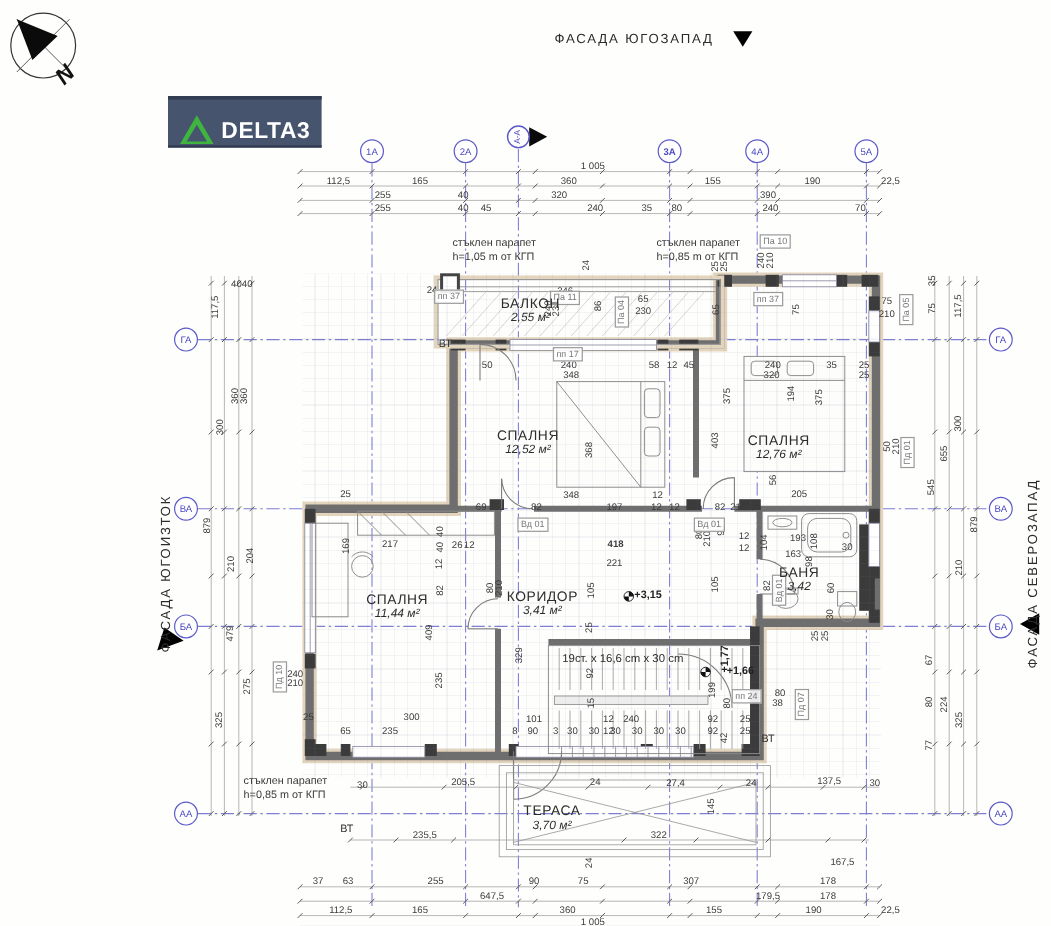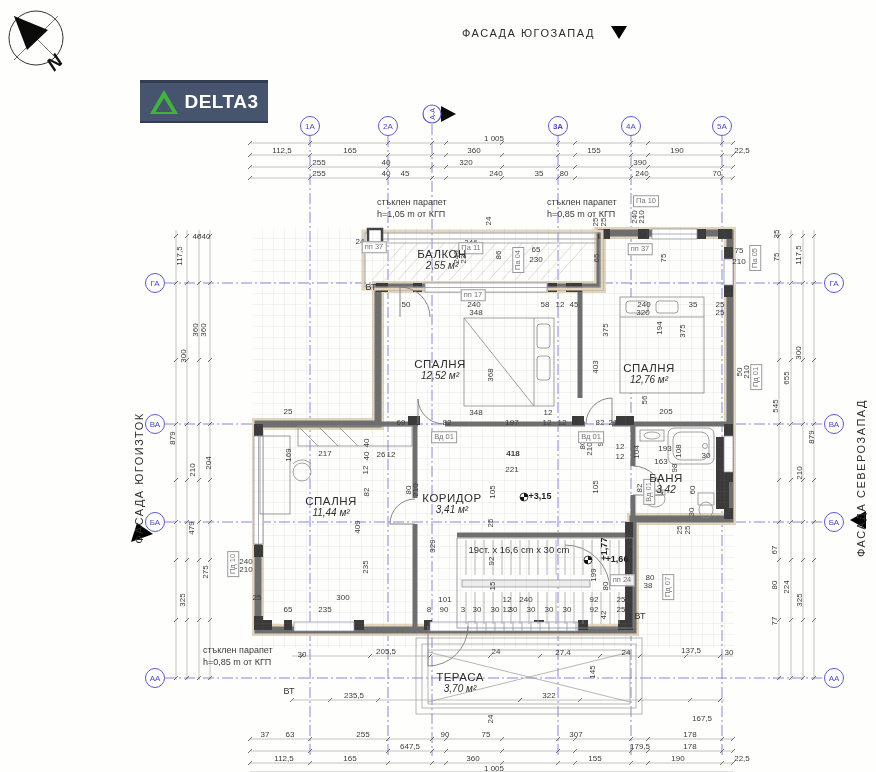--- a/index.html
+++ b/index.html
@@ -30,21 +30,21 @@
   .facade-h{position:absolute;display:flex;align-items:center;gap:16px;font-size:11px;
             letter-spacing:1.5px;color:#2c2c2c;}
   .facade-v{position:absolute;transform:translate(-50%,-50%) rotate(-90deg);font-size:11px;
             letter-spacing:1.5px;color:#2c2c2c;white-space:nowrap;}
   .tri-down{width:0;height:0;border-left:8px solid transparent;border-right:8px solid transparent;
             border-top:13px solid #000;}
   .watermark{position:absolute;left:127px;top:654px;font-size:31px;font-weight:bold;
              letter-spacing:2px;color:rgba(199,73,73,.55);white-space:nowrap;z-index:6;}
   .logo{position:absolute;left:140px;top:80px;width:128px;height:38px;background:#46546d;
         border-top:3px solid #333d51;border-bottom:2px solid #333d51;display:flex;
-        align-items:center;justify-content:center;gap:5px;z-index:5;}
+        align-items:flex-end;justify-content:center;gap:5px;z-index:5;}
   .logo .lt{color:#fff;font-size:19px;font-weight:bold;letter-spacing:.5px;
             font-family:"Liberation Sans",sans-serif;}
   .compassN{position:absolute;left:48px;top:52px;font-size:19px;font-weight:bold;font-style:italic;
             transform:rotate(-45deg);color:#111;}
   .section-label{position:absolute;transform:translate(-50%,-50%) rotate(-90deg);font-size:7px;
                  color:#4b49c0;z-index:5;}
 </style>
 </head>
 <body>
 

